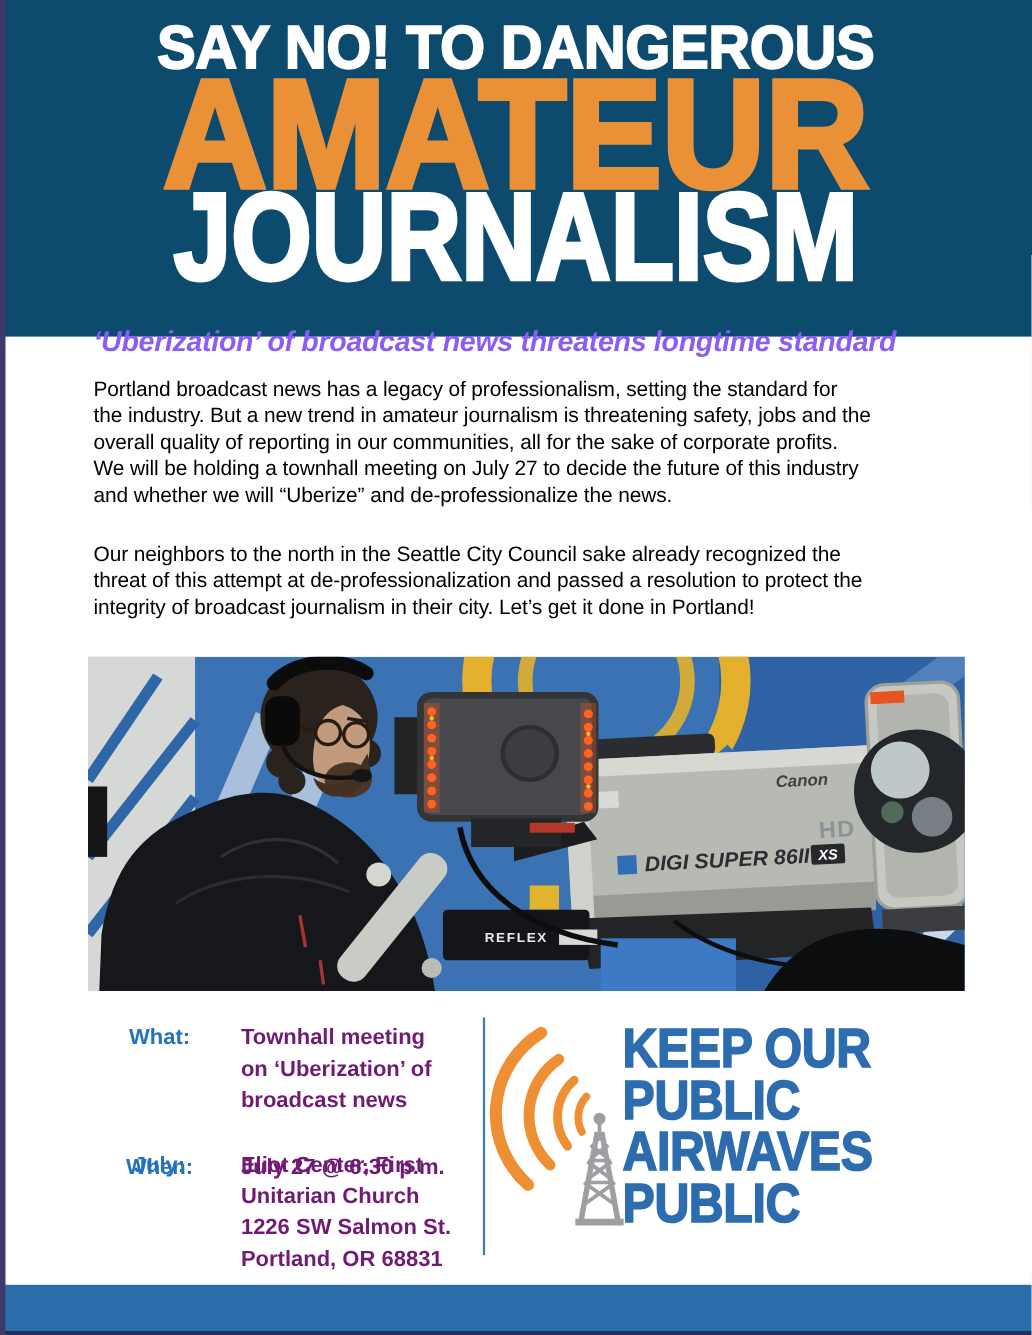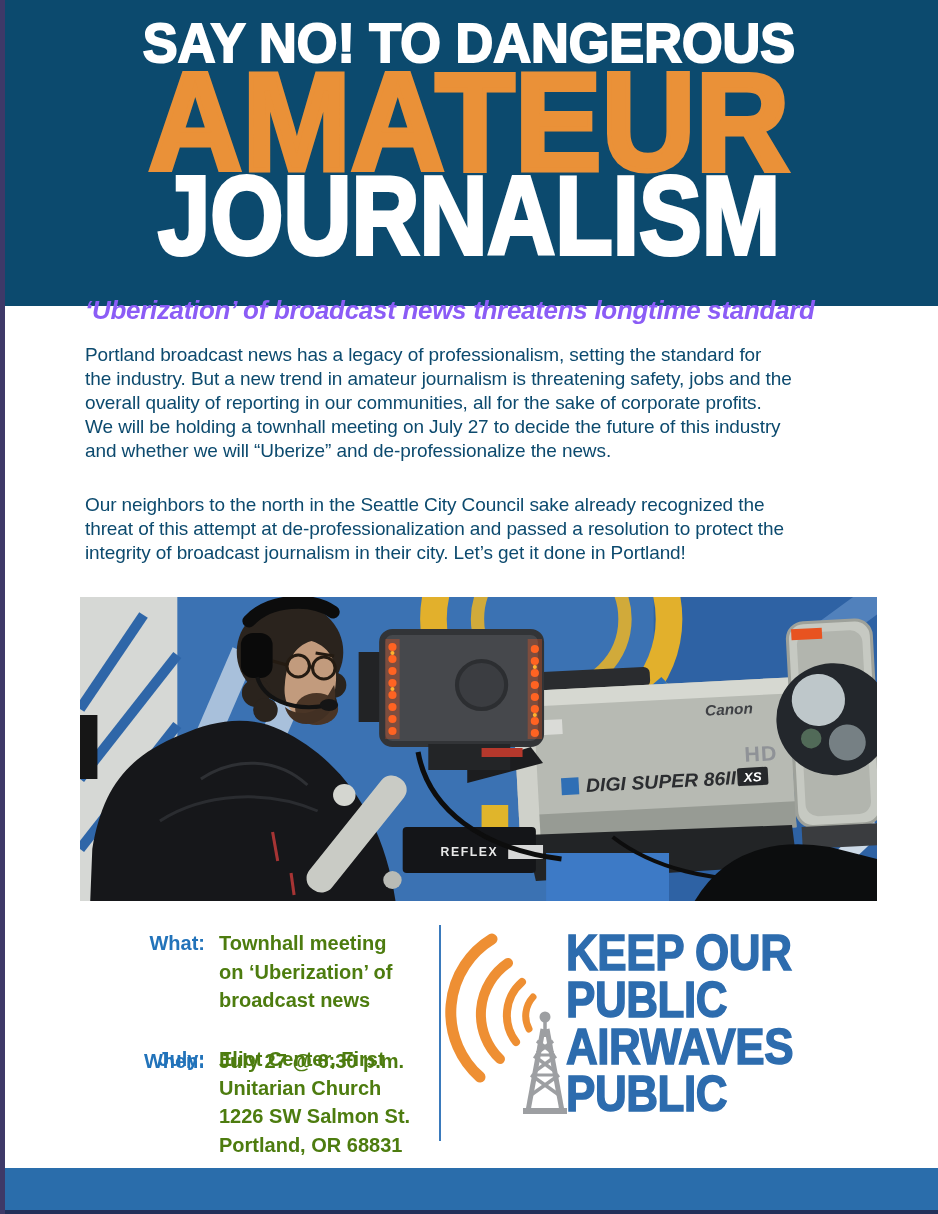--- a/index.html
+++ b/index.html
@@ -14,34 +14,34 @@
   .banner-line1{top:16px;font-size:55px;color:#ffffff;-webkit-text-stroke:2px #ffffff;transform:scaleX(.95);}
   .banner-line2{top:52px;font-size:140px;color:#ea9138;-webkit-text-stroke:5px #ea9138;transform:scaleX(.93);}
   .banner-line3{top:160px;font-size:112px;color:#ffffff;-webkit-text-stroke:4px #ffffff;transform:scaleX(.84);}
   
   .headline{
     position:absolute;top:295px;left:85px;width:800px;margin:0;
     font-size:26px;font-style:italic;font-weight:bold;color:#8b5cf6;letter-spacing:-.3px;white-space:nowrap;
   }
   .body-text{
     position:absolute;left:85px;width:810px;margin:0;
-    font-size:19px;line-height:24px;color:#0c4a6e;white-space:pre-line;letter-spacing:-.1px;
+    font-size:19px;line-height:24px;color:#000000;white-space:pre-line;letter-spacing:-.1px;
   }
   .p1{top:343px;}
   .p2{top:493px;}
   
   .photo{position:absolute;left:80px;top:597px;width:797px;height:304px;margin:0;}
   .photo svg{display:block;width:100%;height:100%;}
   
   .detail-row{position:absolute;left:85px;display:flex;gap:14px;}
   .row-what{top:929px;}
   .row-when{top:1047px;}
   .row-where{top:1045px;}
-  .detail-label{flex:none;width:120px;text-align:right;font-weight:bold;font-size:20px;line-height:28.5px;color:#2273ba;}
-  .detail-value{flex:none;width:235px;font-weight:bold;font-size:20px;line-height:28.5px;color:#4d7c0f;white-space:pre-line;}
+  .detail-label{flex:none;width:120px;text-align:center;font-weight:bold;font-size:20px;line-height:28.5px;color:#2273ba;}
+  .detail-value{flex:none;width:235px;font-weight:bold;font-size:20px;line-height:28.5px;color:#701a75;white-space:pre-line;}
   .divider{position:absolute;left:439px;top:925px;width:2px;height:216px;background:#3a7abc;}
   
   .logo-mark{position:absolute;left:440px;top:925px;width:130px;height:220px;}
   .logo-text{
     position:absolute;left:566px;top:930px;
     font-size:50px;font-weight:bold;line-height:47px;letter-spacing:-.5px;
     color:#2d6cae;-webkit-text-stroke:1.5px #2d6cae;
     transform:scaleX(.88);transform-origin:left top;white-space:nowrap;
   }
   

